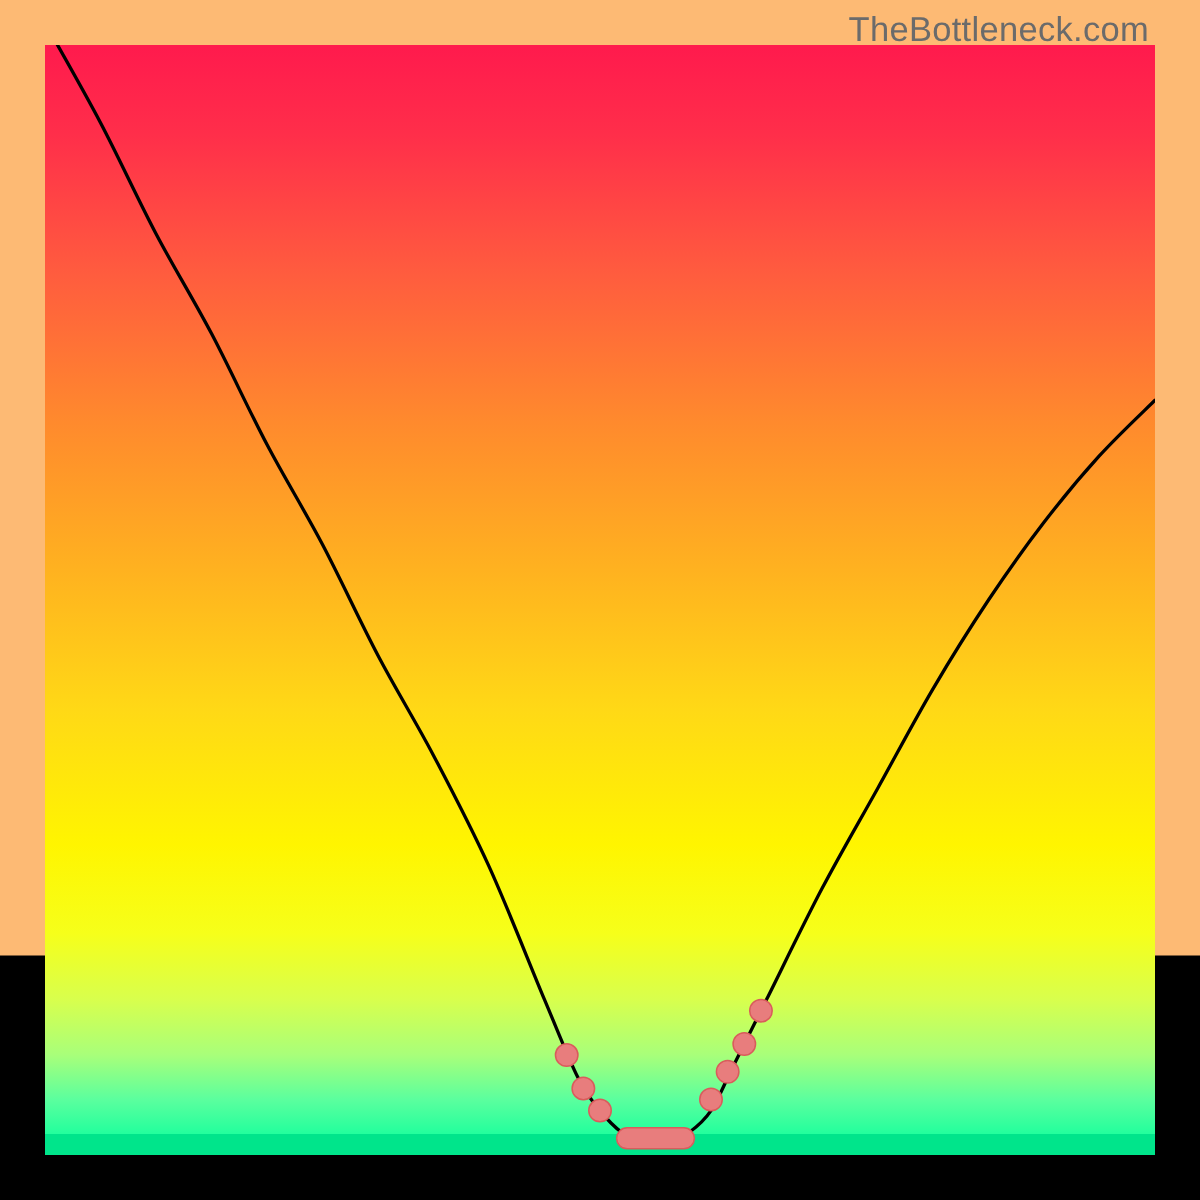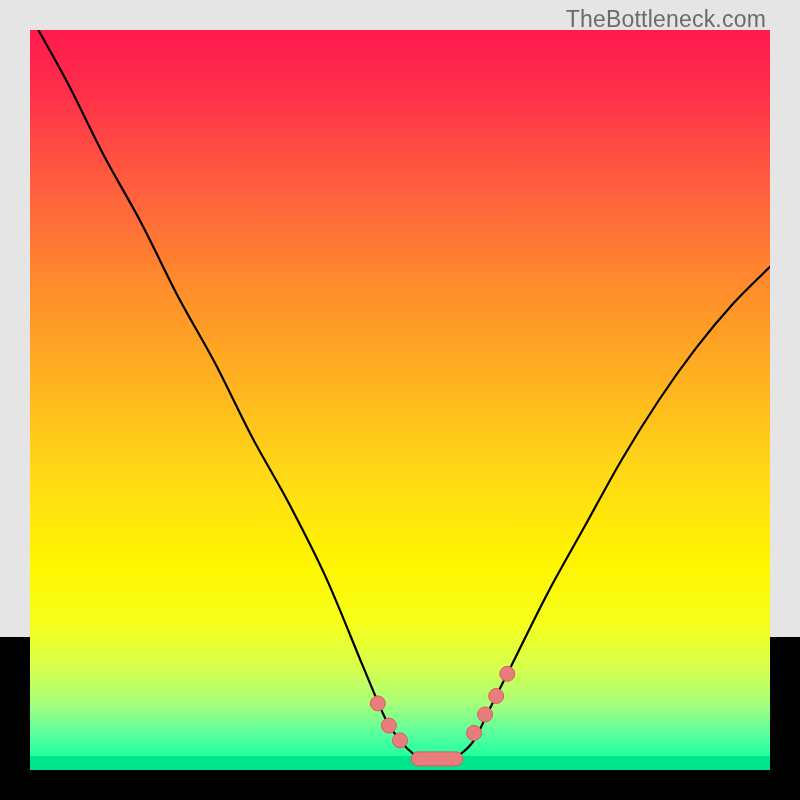--- a/index.html
+++ b/index.html
@@ -8,21 +8,21 @@
     width: 800px;
     height: 800px;
     overflow: hidden;
     background: #000;
     font-family: Arial, Helvetica, sans-serif;
   }
   .frame {
     position: relative;
     width: 800px;
     height: 637px;
-    background: #e5e5e5;
+    background: #fdba74;
   }
   .plot-area {
     position: absolute;
     left: 30px;
     top: 30px;
     width: 740px;
     height: 740px;
     
     background: linear-gradient(to bottom,
       #ff1a4d 0%,

